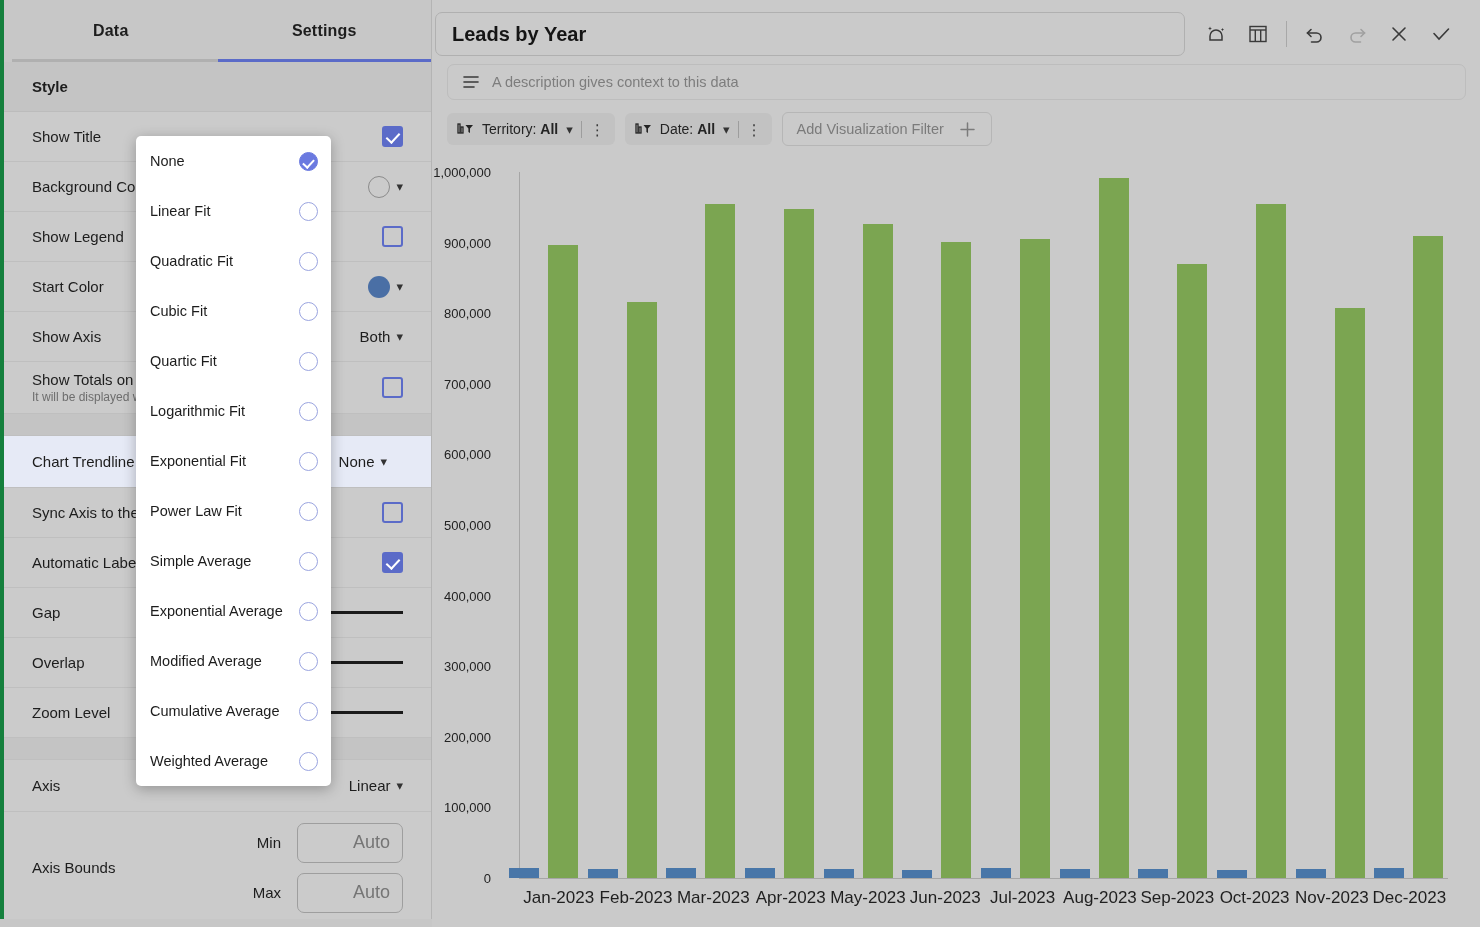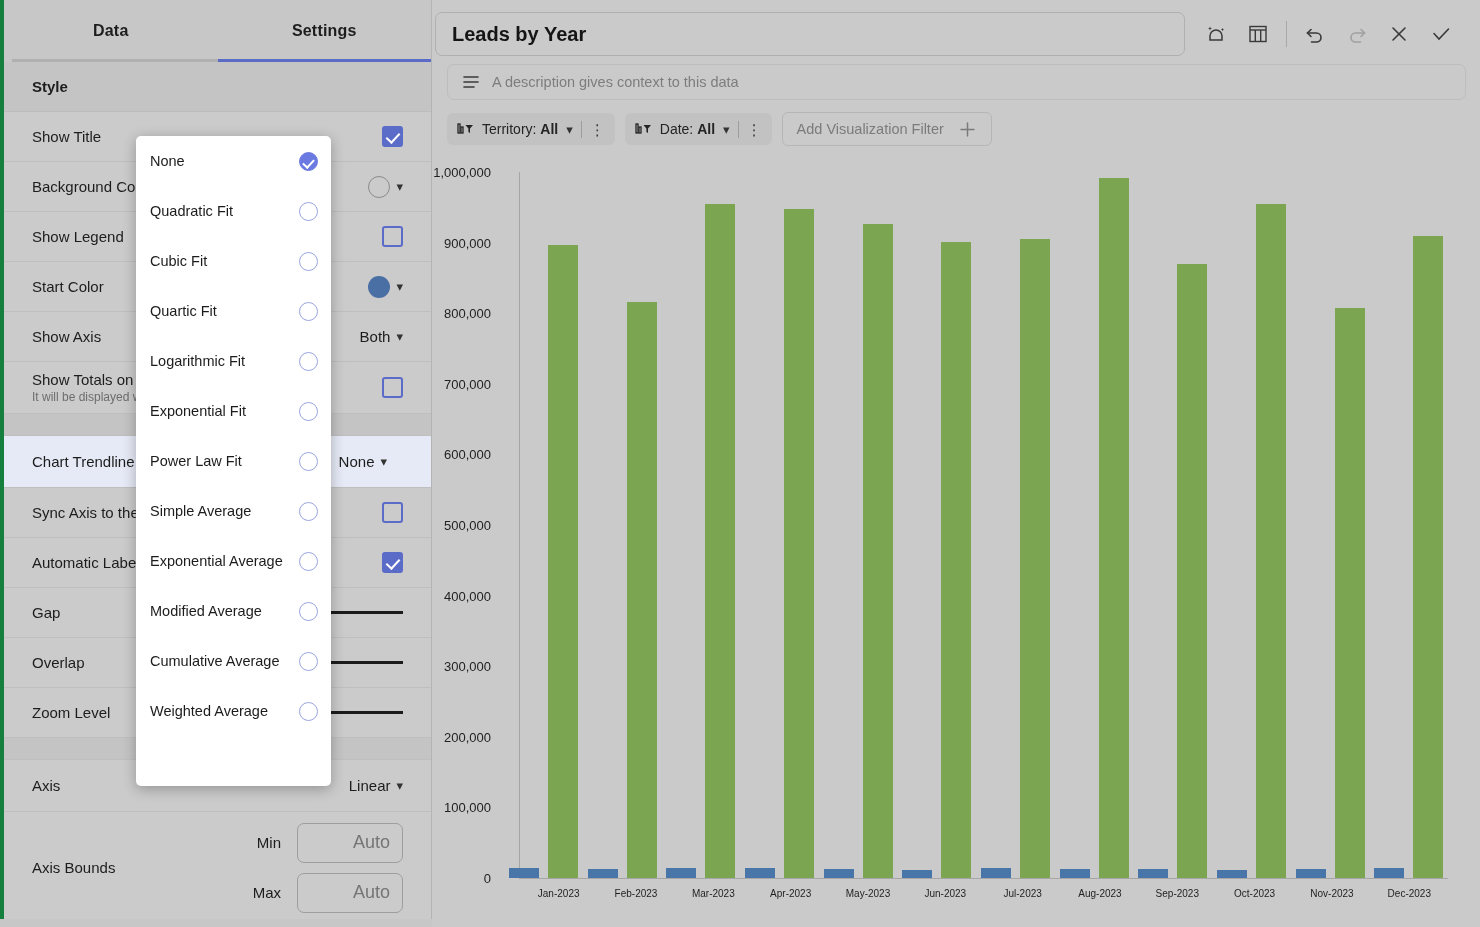--- a/index.html
+++ b/index.html
@@ -146,21 +146,21 @@
   .y-axis-line { position: absolute; left: 72px; top: 12px; width: 1px; height: 706px; background: #a6a6a6; }
   .x-axis-line { position: absolute; left: 72px; right: 18px; top: 718px; height: 1px; background: #a6a6a6; }
   .ytick { position: absolute; right: calc(100% + 12px); transform: translateY(-50%);
            font-size: 13px; color: #222; white-space: nowrap; }
   .bars { position: absolute; left: 1px; right: 0; bottom: 0; top: 0; display: flex; }
   .group { flex: 1; display: flex; align-items: flex-end; justify-content: center; gap: 9px; position: relative; }
   .bar { width: 30px; }
   .bar.blue { background: #4876a8; }
   .bar.green { background: #7ba551; }
   .xlabels { position: absolute; left: 73px; right: 18px; top: 728px; display: flex; }
-  .xlabel { flex: 1; text-align: center; font-size: 10px; color: #1f1f1f; }
+  .xlabel { flex: 1; text-align: center; font-size: 17px; color: #1f1f1f; }
   .bottom-strip { position: absolute; left: 0; right: 0; bottom: 0; height: 8px; background: #cacaca; }
   .left-bottom-strip { position: absolute; left: 0; bottom: 0; width: 432px; height: 8px; background: #c7c7c7; }
 </style>
 </head>
 <body>
 
 <div id="root">
 
   <div class="left-panel">
 
@@ -283,20 +283,24 @@
     </div>
   </div>
 
   <div class="left-bottom-strip"></div>
 
   <div class="popup">
     <div id="popup-items">
         <div class="popup-item">
           <span>None</span>
           <div class="radio sel"></div>
+        </div>
+        <div class="popup-item">
+          <span>Linear Fit</span>
+          <div class="radio"></div>
         </div>
         <div class="popup-item">
           <span>Quadratic Fit</span>
           <div class="radio"></div>
         </div>
         <div class="popup-item">
           <span>Cubic Fit</span>
           <div class="radio"></div>
         </div>
         <div class="popup-item">

